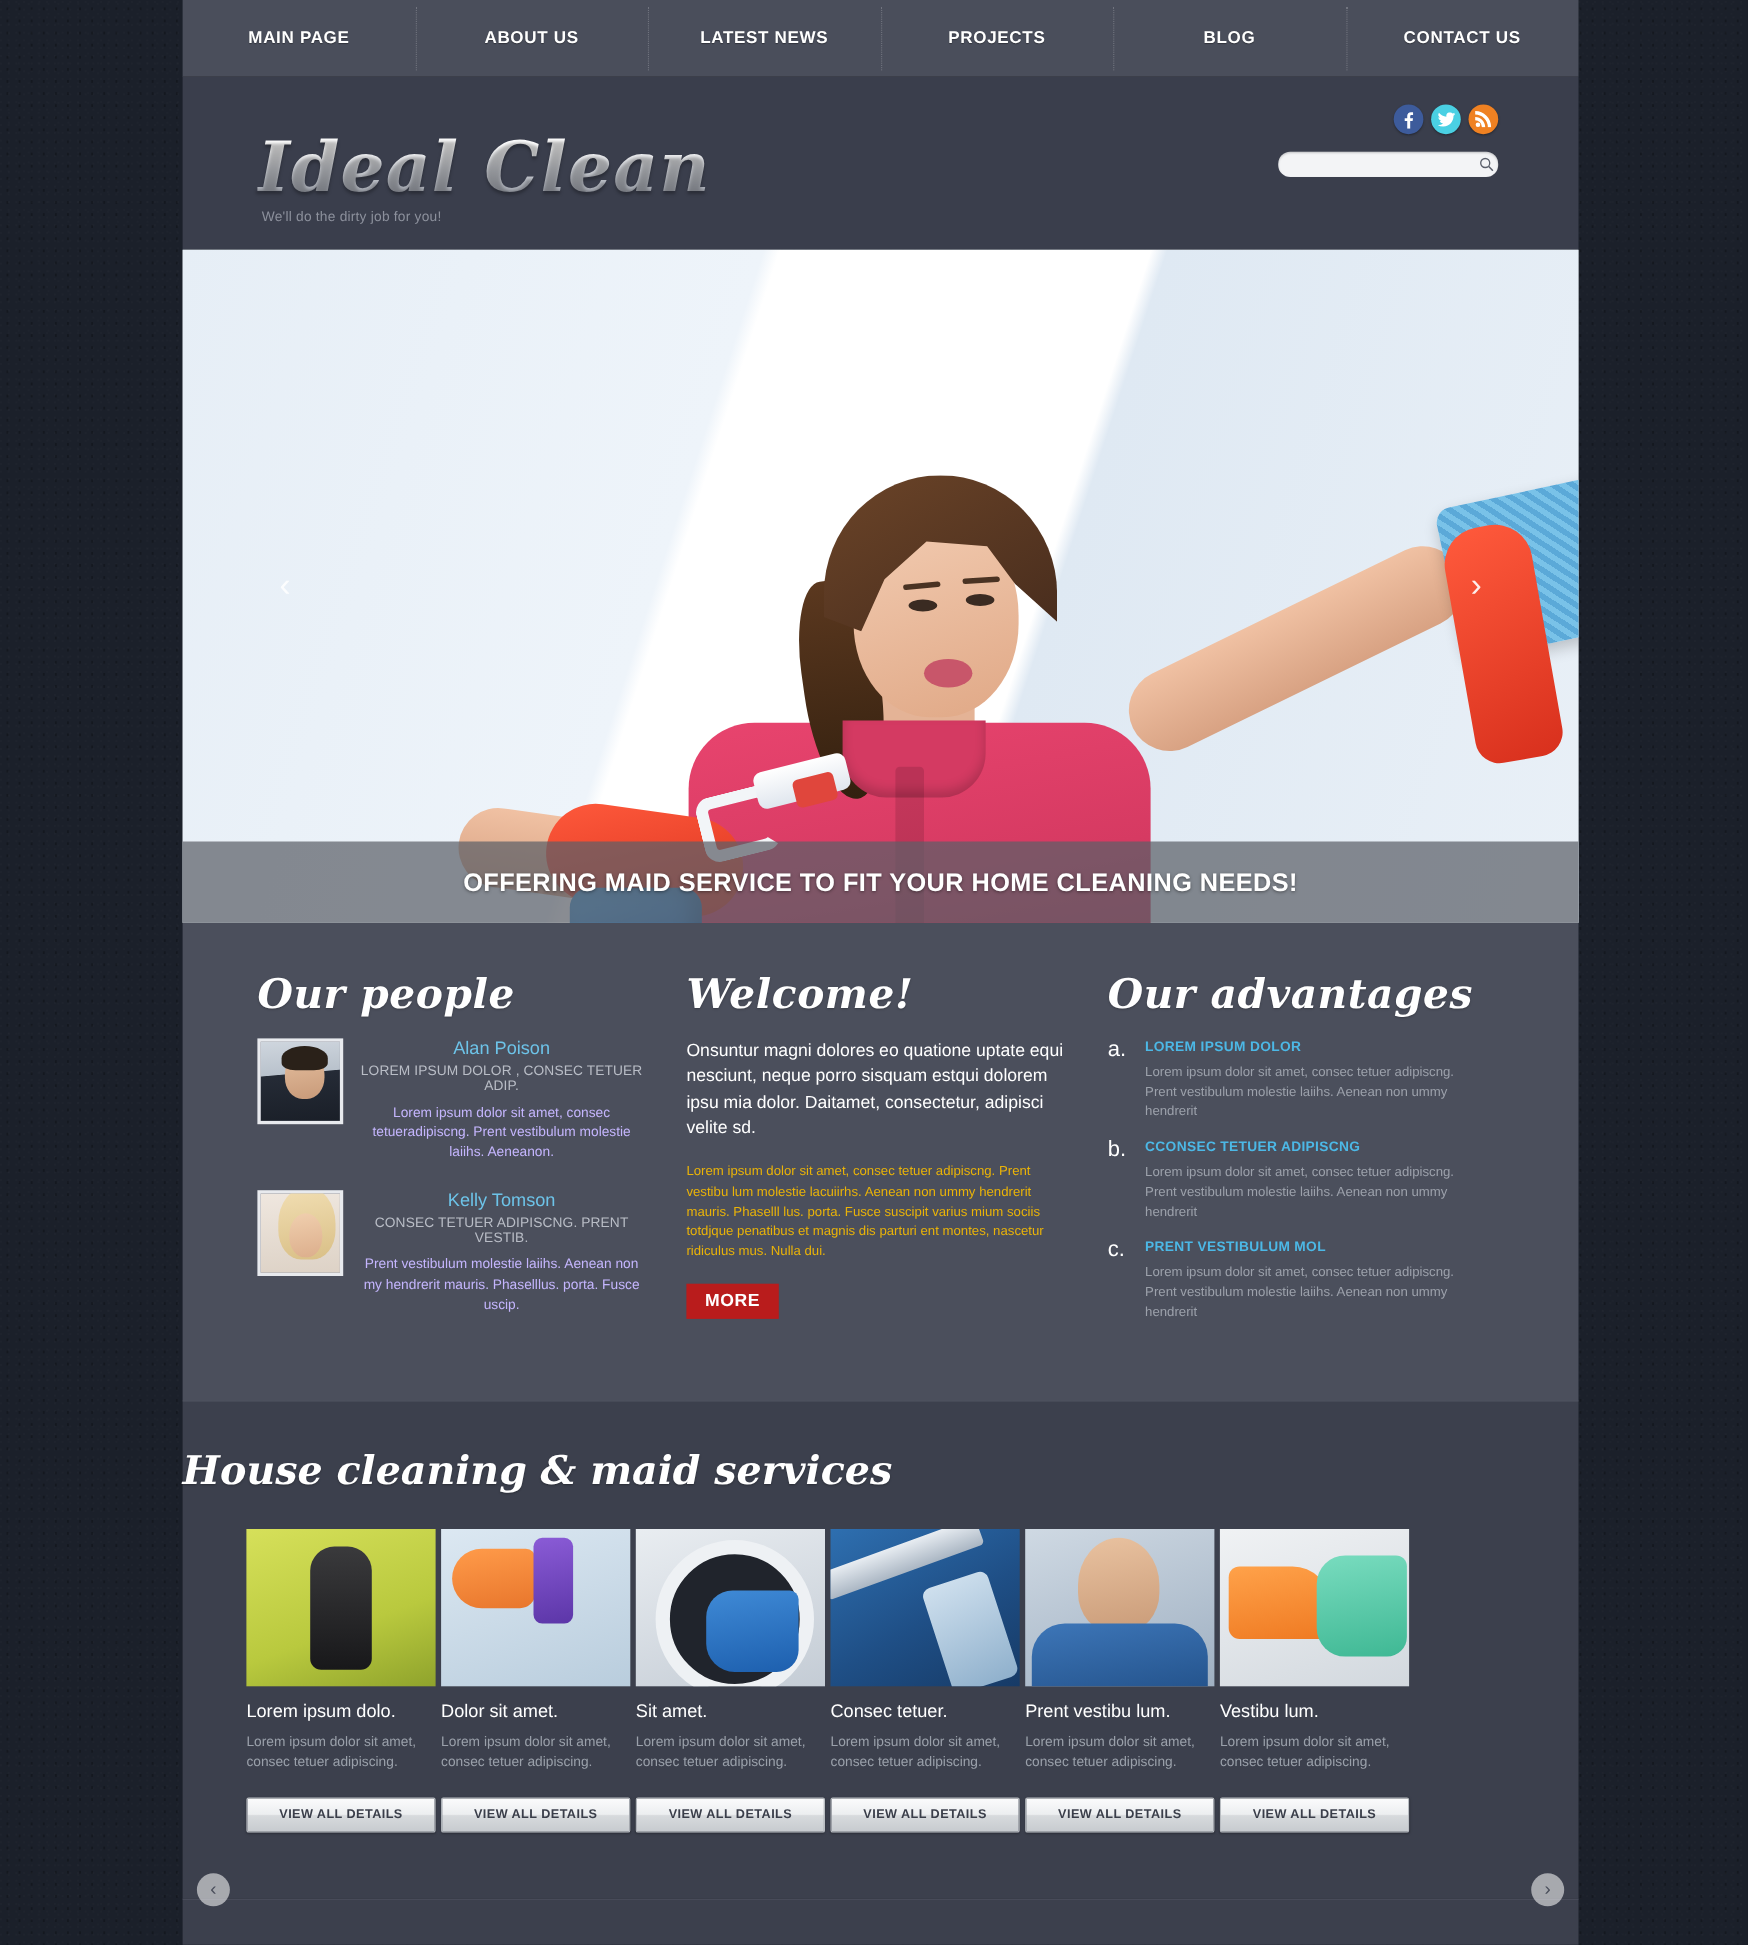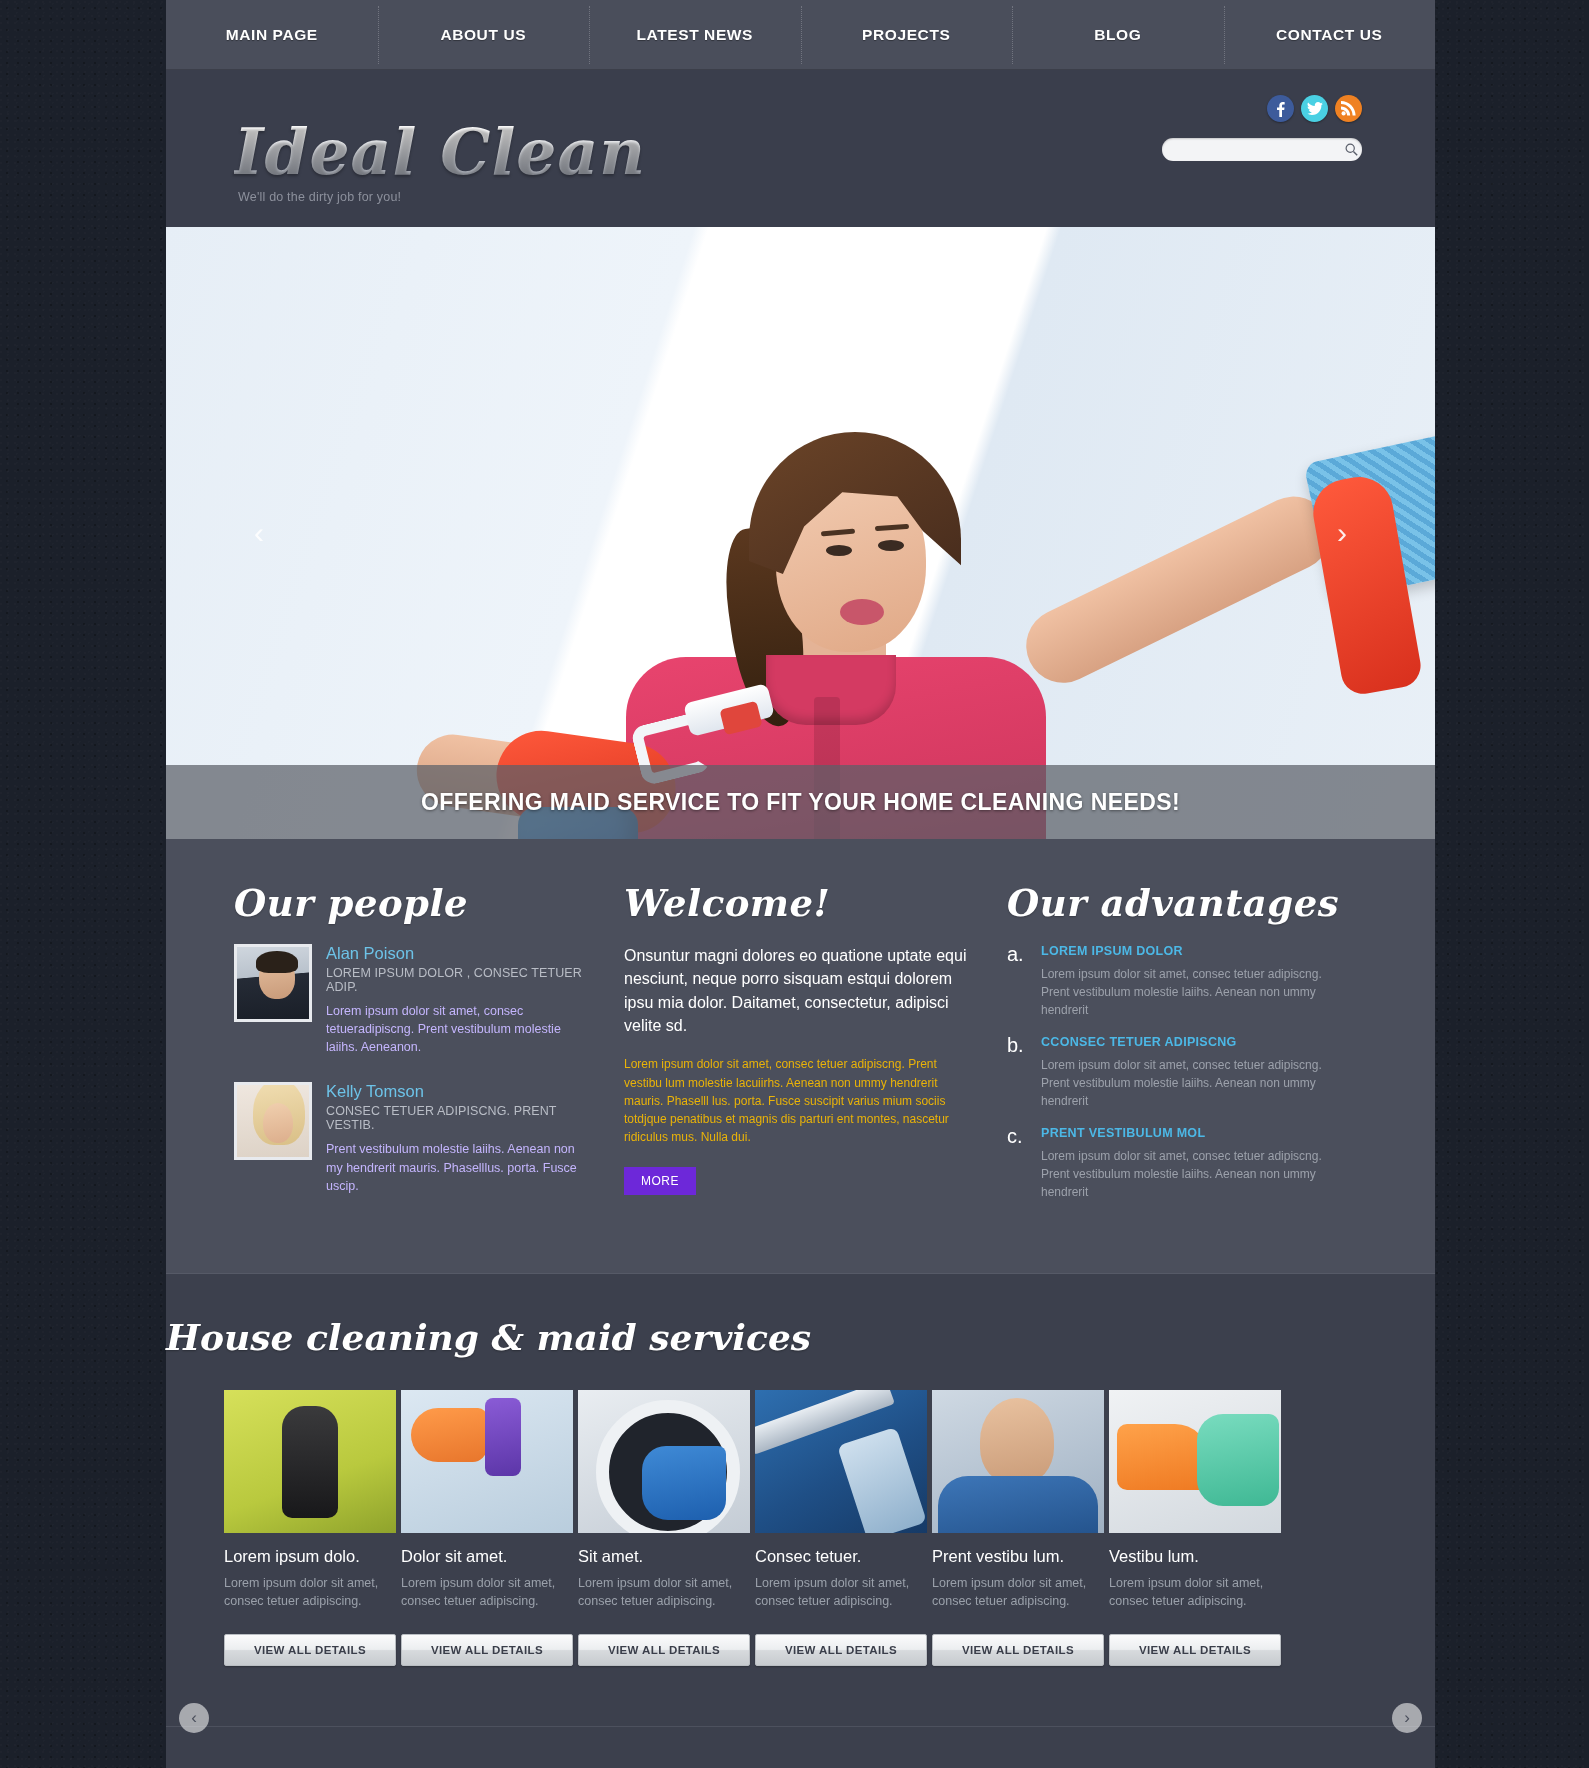--- a/index.html
+++ b/index.html
@@ -201,21 +201,21 @@
   .col-welcome { width: 345px; }
   .col-adv { width: 340px; }
 
   .script-h {
     font-family: "DejaVu Serif", serif; font-style: italic; font-weight: 700;
     color: #ffffff; font-size: 37px; line-height: 1;
     text-shadow: 0 1px 2px rgba(0,0,0,.25); margin-bottom: 22px;
     letter-spacing: .5px;
   }
 
-  .person { display: flex; gap: 14px; margin-bottom: 26px; }
+  .person { display: flex; gap: 14px; margin-bottom: 26px; text-align: center; }
   .person-photo {
     width: 78px; height: 78px; flex: none; border: 3px solid #e8eaee;
     background: #9aa0ab; overflow: hidden; position: relative;
   }
   .ph-man { background: linear-gradient(175deg,#cfd6de 0%,#b9c2cc 40%,#252b36 41%,#1a1f28 100%); }
   .ph-man::before {
     content:""; position:absolute; left:22px; top:8px; width:36px; height:44px;
     background: linear-gradient(170deg,#e6c0a0,#c89a79); border-radius: 50% 50% 44% 44%;
   }
   .ph-man::after {
@@ -240,22 +240,22 @@
   }
   .person-desc { color: #c4b5fd; font-size: 12.5px; line-height: 1.45; }
 
   .welcome-lead {
     color: #ffffff; font-size: 16px; line-height: 1.46; margin-bottom: 18px;
   }
   .welcome-body {
     color: #eab308; font-size: 12px; line-height: 1.52; margin-bottom: 20px;
   }
   .more-btn {
-    display: inline-block; background: #6d28d9; color: #ffffff;
-    font-size: 12px; font-weight: 400; letter-spacing: .5px;
+    display: inline-block; background: #b91c1c; color: #ffffff;
+    font-size: 16px; font-weight: 700; letter-spacing: .5px;
     padding: 7px 17px; border: 0; cursor: pointer;
     font-family: "Liberation Sans", sans-serif;
   }
 
   .adv-item { display: flex; gap: 12px; margin-bottom: 16px; }
   .adv-letter {
     color: #ffffff; font-size: 20px; line-height: 1; width: 22px; flex: none;
   }
   .adv-body { flex: 1; }
   .adv-title {

